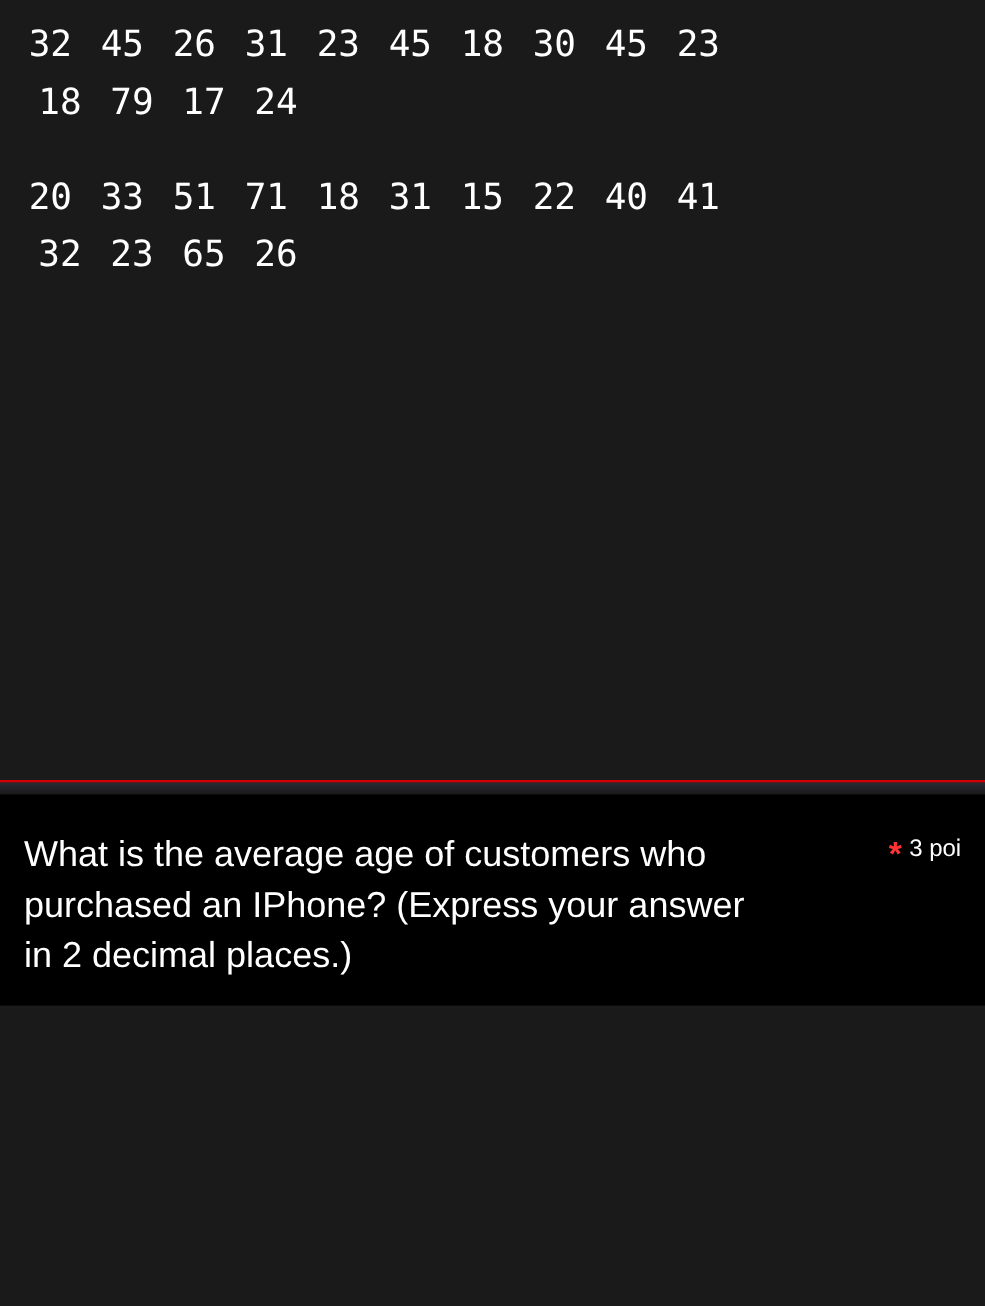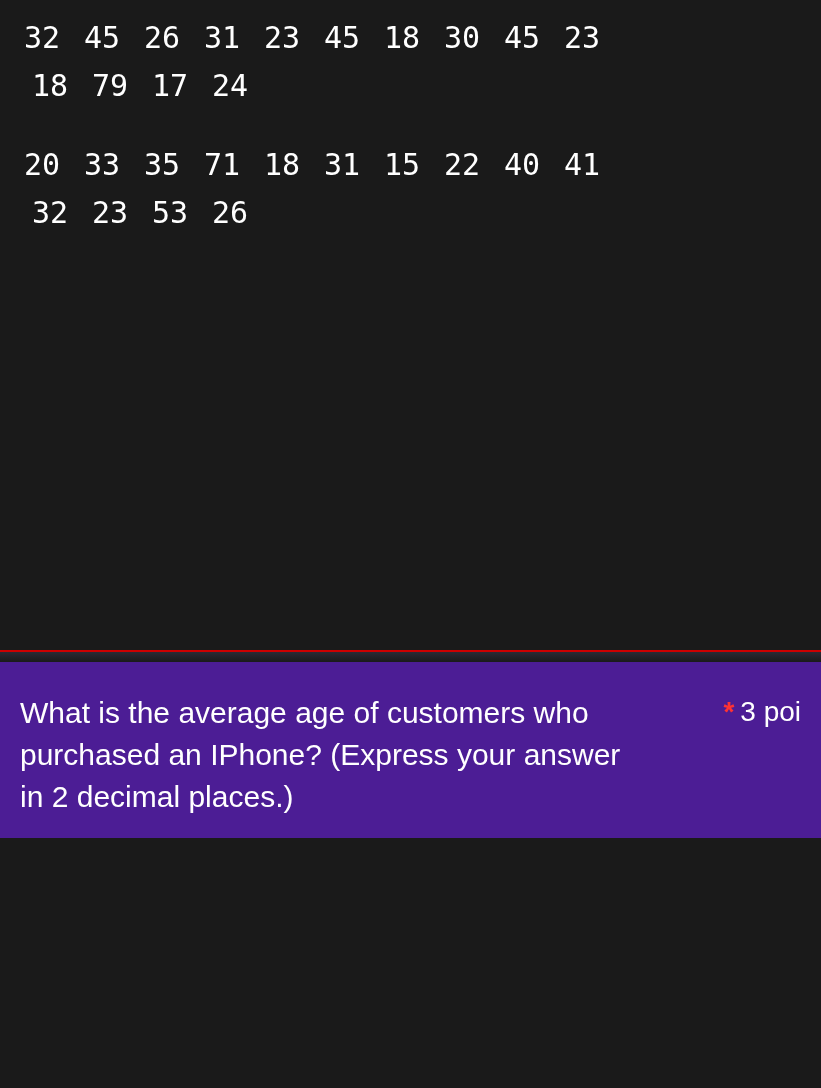--- a/index.html
+++ b/index.html
@@ -53,21 +53,21 @@
     }
 
     .divider-area {
       height: 12px;
       background: linear-gradient(to bottom, #2a2a35, #1a1a1a);
       border-top: 2px solid #cc0000;
       margin-top: 0;
     }
 
     .bottom-section {
-      background-color: #4c1d95;
+      background-color: #000000;
       padding: 30px 20px 20px 20px;
     }
 
     .question-container {
       display: flex;
       justify-content: space-between;
       align-items: flex-start;
     }
 
     .question-text {
@@ -84,21 +84,21 @@
       white-space: nowrap;
     }
 
     .asterisk {
       color: #ff3333;
       font-size: 28px;
       font-weight: bold;
     }
 
     .points-label {
-      font-size: 28px;
+      font-size: 20px;
       color: #ffffff;
     }
   </style>
 </head>
 <body>
 
 <div class="top-section">
 
   <div class="number-block">
     <div class="data-row">
@@ -118,33 +118,33 @@
       <span>79</span>
       <span>17</span>
       <span>24</span>
     </div>
   </div>
 
   <div class="number-block-gap">
     <div class="data-row">
       <span>20</span>
       <span>33</span>
-      <span>35</span>
+      <span>51</span>
       <span>71</span>
       <span>18</span>
       <span>31</span>
       <span>15</span>
       <span>22</span>
       <span>40</span>
       <span>41</span>
     </div>
     <div class="data-row">
       <span style="min-width:68px;"> 32</span>
       <span>23</span>
-      <span>53</span>
+      <span>65</span>
       <span>26</span>
     </div>
   </div>
 </div>
 
 <div class="divider-area"></div>
 
 <div class="bottom-section">
   <div class="question-container">
     <div class="question-text">What is the average age of customers who purchased an IPhone? (Express your answer in 2 decimal places.)</div>

